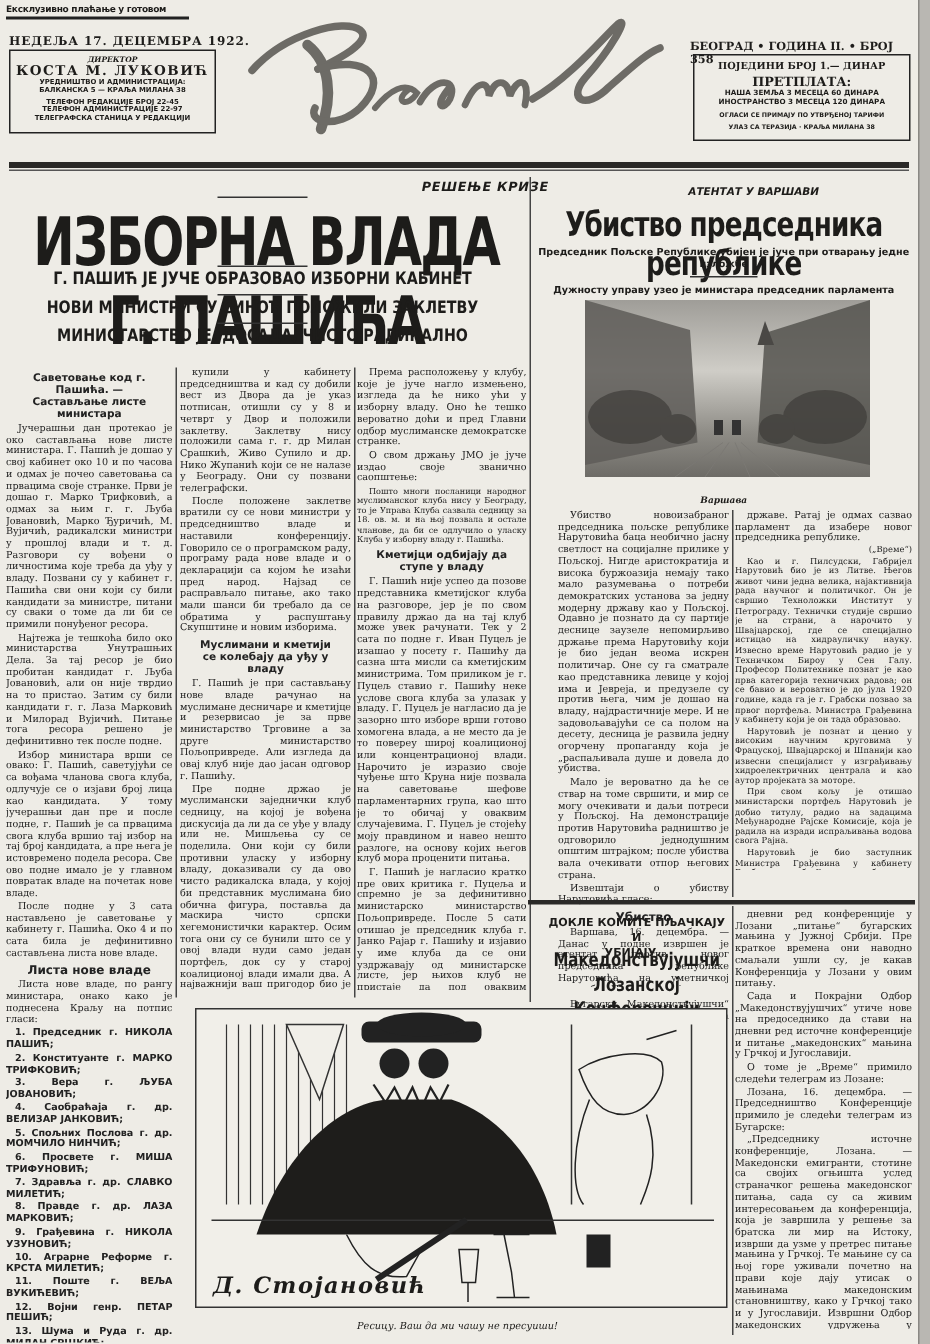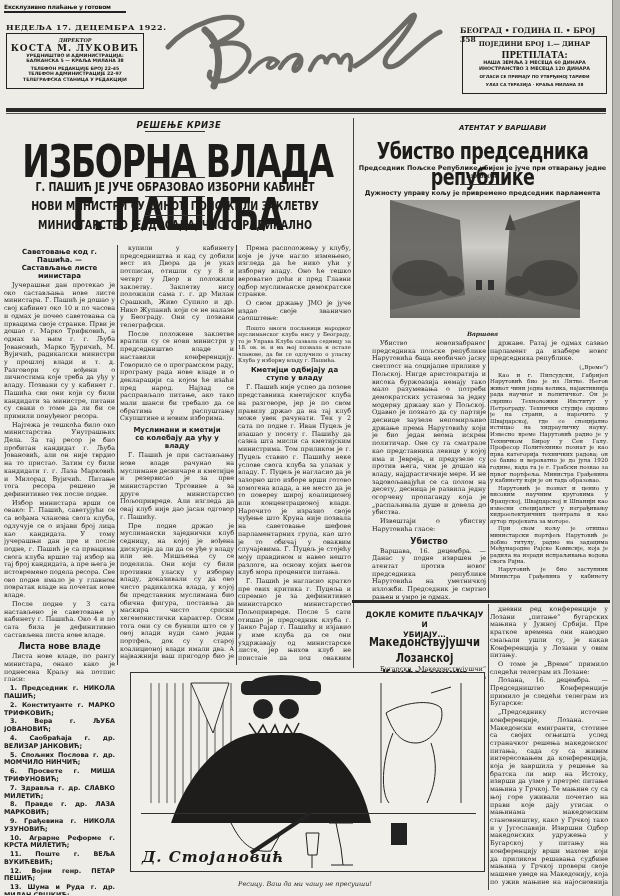--- a/index.html
+++ b/index.html
@@ -19,21 +19,21 @@
   .cityline { position: absolute; left: 460px; top: 26px; font: bold 7.5px "DejaVu Serif", serif; }
   .pricebox { position: absolute; left: 462px; top: 36px; width: 145px; height: 58px; border: 1.5px solid #222; text-align: center; padding-top: 3px; }
   .pricebox .p1 { font: bold 6.5px "DejaVu Serif", serif; }
   .pricebox .p2 { font: bold 8.5px "DejaVu Serif", serif; margin-top: 2px; }
   .pricebox .p3 { font: bold 4.8px "DejaVu Sans", sans-serif; line-height: 5.5px; }
   .pricebox .p4 { font: bold 4.2px "DejaVu Sans", sans-serif; line-height: 5.4px; margin-top: 3px; }
   .rule-thick { position: absolute; left: 6px; top: 108px; width: 600px; height: 4px; background: #2a2927; }
   .rule-thin { position: absolute; left: 6px; top: 113px; width: 600px; height: 1px; background: #555; }
 
   
-  .kicker { position: absolute; left: 4px; width: 350px; top: 120px; text-align: center; font: italic bold 8.5px "DejaVu Sans", sans-serif; letter-spacing: .5px; }
+  .kicker { position: absolute; left: 16px; width: 350px; top: 120px; text-align: right; font: italic bold 8.5px "DejaVu Sans", sans-serif; letter-spacing: .5px; }
   .mainhead { position: absolute; left: 10px; width: 335px; top: 135px; text-align: center; font: bold 33px "DejaVu Sans", sans-serif; letter-spacing: -1.2px; transform: scaleY(1.35); transform-origin: top; }
   .subhead { position: absolute; left: 0; width: 350px; text-align: center; font: bold 9.5px "DejaVu Sans", sans-serif; transform: scaleY(1.2); }
   .sh1 { top: 181px; } .sh2 { top: 200px; } .sh3 { top: 219px; }
   .shrule { position: absolute; left: 145px; width: 60px; height: 1px; background: #333; }
 
   
   .col { position: absolute; font: 6.4px/7.7px "DejaVu Serif", serif; text-align: justify; color: #222; overflow: hidden; }
   .col p { text-indent: 8px; margin-bottom: 1px; }
   .col .h { font: bold 7px "DejaVu Sans", sans-serif; text-align: center; text-indent: 0; margin: 3px 8px 2px; }
   .col .list p { text-indent: 6px; font: bold 6.4px/7.8px "DejaVu Sans", sans-serif; }
@@ -165,21 +165,21 @@
     <p>Г. Пашић није успео да позове представника кметијског клуба на разговоре, јер је по свом правилу држао да на тај клуб може увек рачунати. Тек у 2 сата по подне г. Иван Пуцељ је изашао у посету г. Пашићу да сазна шта мисли са кметијским министрима. Том приликом је г. Пуцељ ставио г. Пашићу неке услове свога клуба за улазак у владу. Г. Пуцељ је нагласио да је зазорно што изборе врши готово хомогена влада, а не место да је то повереу широј коалиционој или концентрационој влади. Нарочито је изразио своје чуђење што Круна није позвала на саветовање шефове парламентарних група, као што је то обичај у оваквим случајевима. Г. Пуцељ је стојећу моју правдином и навео нешто разлоге, на основу којих његов клуб мора проценити питања.</p>
     <p>Г. Пашић је нагласио кратко пре ових критика г. Пуцеља и спремно је за дефинитивно министарско министарство Пољопривреде. После 5 сати отишао је председник клуба г. Јанко Рајар г. Пашићу и изјавио у име клуба да се они уздржавају од министарске листе, јер њихов клуб не пристаје да под оваквим околностима суделује у изборној влади.</p>
 
   </div>
   <div class="vrule" style="left:353px;top:118px;height:550px"></div>
 
   <div class="r-kicker">АТЕНТАТ У ВАРШАВИ</div>
   <div class="r-head">Убиство председника републике</div>
   <div class="r-sub rs1">Председник Пољске Републике убијен је јуче при отварању једне изложбе</div>
   <div class="shrule" style="left:460px;top:184px;width:45px"></div>
-  <div class="r-sub rs2">Дужносту управу кољу је привремено председник парламента</div>
+  <div class="r-sub rs2">Дужносту управу узео је министара председник парламента</div>
 
   <div class="photo">
     <svg width="190" height="118" viewBox="0 0 190 118">
       <polygon points="0,0 70,20 75,95 0,110" fill="#5e5c58" opacity=".85"></polygon>
       <polygon points="190,0 120,22 115,95 190,110" fill="#55534f" opacity=".85"></polygon>
       <polygon points="115,30 120,14 126,30" fill="#4a4845"></polygon>
       <g fill="#3e3c39" opacity=".7">
         <ellipse cx="30" cy="78" rx="28" ry="18"></ellipse>
         <ellipse cx="160" cy="78" rx="28" ry="18"></ellipse>
         <ellipse cx="62" cy="86" rx="12" ry="10"></ellipse>
@@ -192,20 +192,21 @@
           <line x1="96" y1="95" x2="80" y2="118"></line>
         <line x1="100" y1="95" x2="110" y2="118"></line>
           <line x1="104" y1="95" x2="130" y2="118"></line>
       </g>
     </svg>
   </div>
   <div class="photo-cap">Варшава</div>
 
   <div class="col c4">
     <p>Убиство новоизабраног председника пољске републике Нарутовића баца необично јасну светлост на социјалне прилике у Пољској. Нигде аристократија и висока буржоазија немају тако мало разумевања о потреби демократских установа за једну модерну државу као у Пољској. Одавно је познато да су партије деснице заузеле непомирљиво држање према Нарутовићу који је био један веома искрен политичар. Оне су га сматрале као представника левице у којој има и Јевреја, и предузеле су против њега, чим је дошао на владу, најдрастичније мере. И не задовољавајући се са полом на десету, десница је развила једну огорчену пропаганду која је „распаљивала душе и довела до убиства.</p>
+    <p>Мало је вероватно да ће се ствар на томе свршити, и мир се могу очекивати и даљи потреси у Пољској. На демонстрације против Нарутовића радништво је одговорило једнодушним општим штрајком; после убиства вала очекивати отпор његових страна.</p>
     <p>Извештаји о убиству Нарутовића гласе:</p>
     <p class="h" style="font-size:8px">Убиство</p>
     <p>Варшава, 16. децембра. — Данас у подне извршен је атентат против новог председника републике Нарутовића на уметничкој изложби. Председник је смртно рањен и умро је одмах.</p>
 
   </div>
   <div class="vrule" style="left:488px;top:340px;height:258px"></div>
   <div class="col c5">
     <p class="big">државе. Ратај је одмах сазвао парламент да изабере новог председника републике.</p>
     <p style="text-align:right">(„Време“)</p>
     <p>Као и г. Пилсудски, Габријел Нарутовић био је из Литве. Његов живот чини једна велика, најактивнија рада научног и политичког. Он је свршио Техноложки Институт у Петрограду. Технички студије свршио је на страни, а нарочито у Швајцарској, где се специјално истицао на хидрауличку науку. Извесно време Нарутовић радио је у Техничком Бироу у Сен Галу. Професор Политехнике познат је као прва категорија техничких радова; он се бавио и вероватно је до јула 1920 године, када га је г. Грабски позвао за првог портфеља. Министра Грађевина у кабинету који је он тада образовао.</p>
@@ -223,20 +224,21 @@
   <div class="l-head2">
     <div>Македонствујушчи Лозанској</div>
     <div>Конференцији</div>
   </div>
   <div class="col c6">
     <p>Бугарски „Македонствујушчи“ настали су на сваки снаге да стави на</p>
   </div>
   <div class="vrule" style="left:488px;top:604px;height:286px"></div>
   <div class="col c7">
     <p>дневни ред конференције у Лозани „питање“ бугарских мањина у Јужној Србији. Пре краткое времена они наводно смаљали ушли су, је какав Конференција у Лозани у овим питању.</p>
+    <p>Сада и Покрајни Одбор „Македонствујушчих“ утиче нове на предоседнико да стави на дневни ред источне конференције и питање „македонских“ мањина у Грчкој и Југославији.</p>
     <p>О томе је „Време“ примило следећи телеграм из Лозане:</p>
     <p>Лозана, 16. децембра. — Председништво Конференције примило је следећи телеграм из Бугарске:</p>
     <p>„Председнику источне конференције, Лозана. — Македонски емигранти, стотине са својих огњишта услед страначког решења македонског питања, сада су са живим интересовањем да конференција, која је завршила у решење за братска ли мир на Истоку, изврши да узме у претрес питање мањина у Грчкој. Те мањине су са њој горе уживали почетно на прави које дају утисак о мањинама македонским становништву, како у Грчкој тако и у Југославији. Извршни Одбор македонских удружења у Бугарској у питању на конференцију врши махове који да приликом решавања судбине мањина у Грчкој провери своје машене уведе на Македонију, која по ужив мањине на најосновнија права наших мањима утворама. Допустите упутити Секретаријату Друштва Народа у витви разли довољни раскретање то питање у Конференцији као питање на смише ним кажа. — Председник Извршног Одбора Персианцоњкоб.</p>
 
   </div>
 
   <div class="cartoon">
     <svg width="355" height="200" viewBox="0 0 355 200">
       <g stroke="#333" stroke-width=".8">
         <line x1="20" y1="10" x2="20" y2="130"></line>

